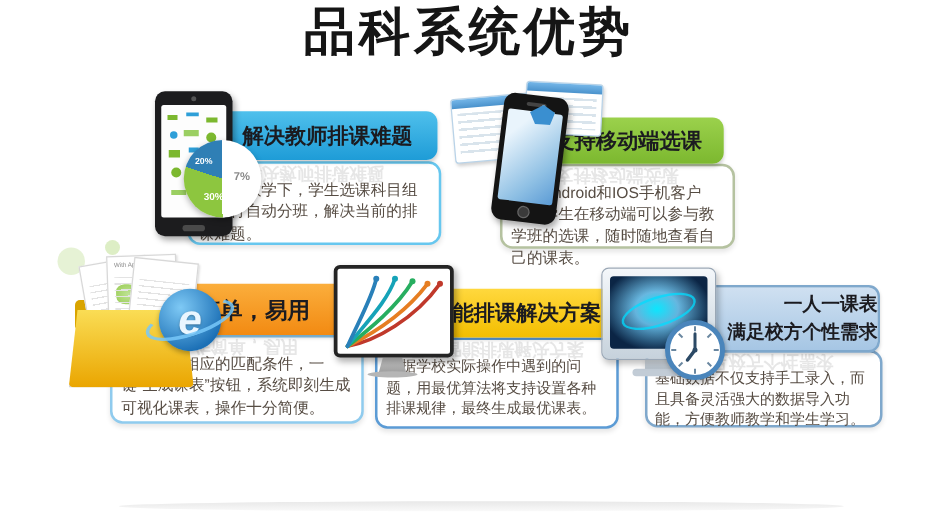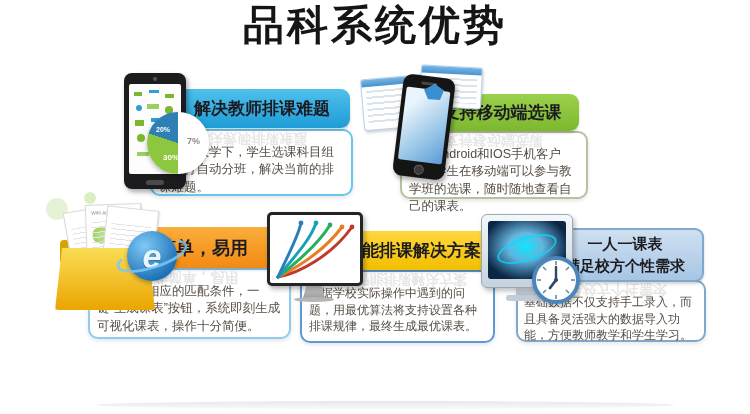--- a/index.html
+++ b/index.html
@@ -112,21 +112,21 @@
   .imac { position:absolute; left:267px; top:212px; width:96px; height:74px; background:#fff;
           border:3px solid #242424; border-radius:5px; z-index:5; box-shadow:2px 3px 5px rgba(0,0,0,.3); }
   .imac svg { width:100%; height:100%; display:block; }
   .imac-stand { position:absolute; left:303px; top:286px; width:22px; height:12px; z-index:4;
                 background:linear-gradient(#cfcfcf,#9c9c9c); clip-path:polygon(15% 0,85% 0,100% 100%,0 100%); }
   .imac-base { position:absolute; left:294px; top:297px; width:40px; height:5px; border-radius:50%;
                background:#b5b5b5; z-index:4; }
 
   
   .b5-hdr { left:546px; top:228px; width:158px; height:54px; font-size:15px; flex-direction:column;
-            background:linear-gradient(#cfe0f1,#a6c6e4); border:2px solid #7fa8cc; line-height:1.45; }
+            background:linear-gradient(#cfe0f1,#a6c6e4); border:2px solid #7fa8cc; line-height:1.45;align-items:flex-end; }
   .b5-body { left:516px; top:280px; width:190px; height:62px; border:2px solid #7fa8cc; }
   .b5-body .bodytext { font-size:12px; top:12px; left:6px; right:6px; }
   .crt { position:absolute; left:481px; top:214px; width:92px; height:74px; border-radius:6px;
          background:linear-gradient(#f4f7fa,#c6d2dc); border:1px solid #9aa7b5; z-index:4;
          box-shadow:2px 3px 5px rgba(0,0,0,.25); }
   .crt .scr { position:absolute; left:6px; right:6px; top:6px; bottom:8px; border-radius:3px;
               background:radial-gradient(ellipse at 48% 45%, rgba(0,230,255,.95) 0%, rgba(0,140,210,.55) 30%, #0b2545 75%); overflow:hidden; }
   .crt .ring { position:absolute; left:10%; top:28%; width:80%; height:42%; border-radius:50%;
                border:2px solid rgba(0,220,255,.75); transform:rotate(-18deg); }
   .crt-stand { position:absolute; left:516px; top:288px; width:22px; height:8px;

